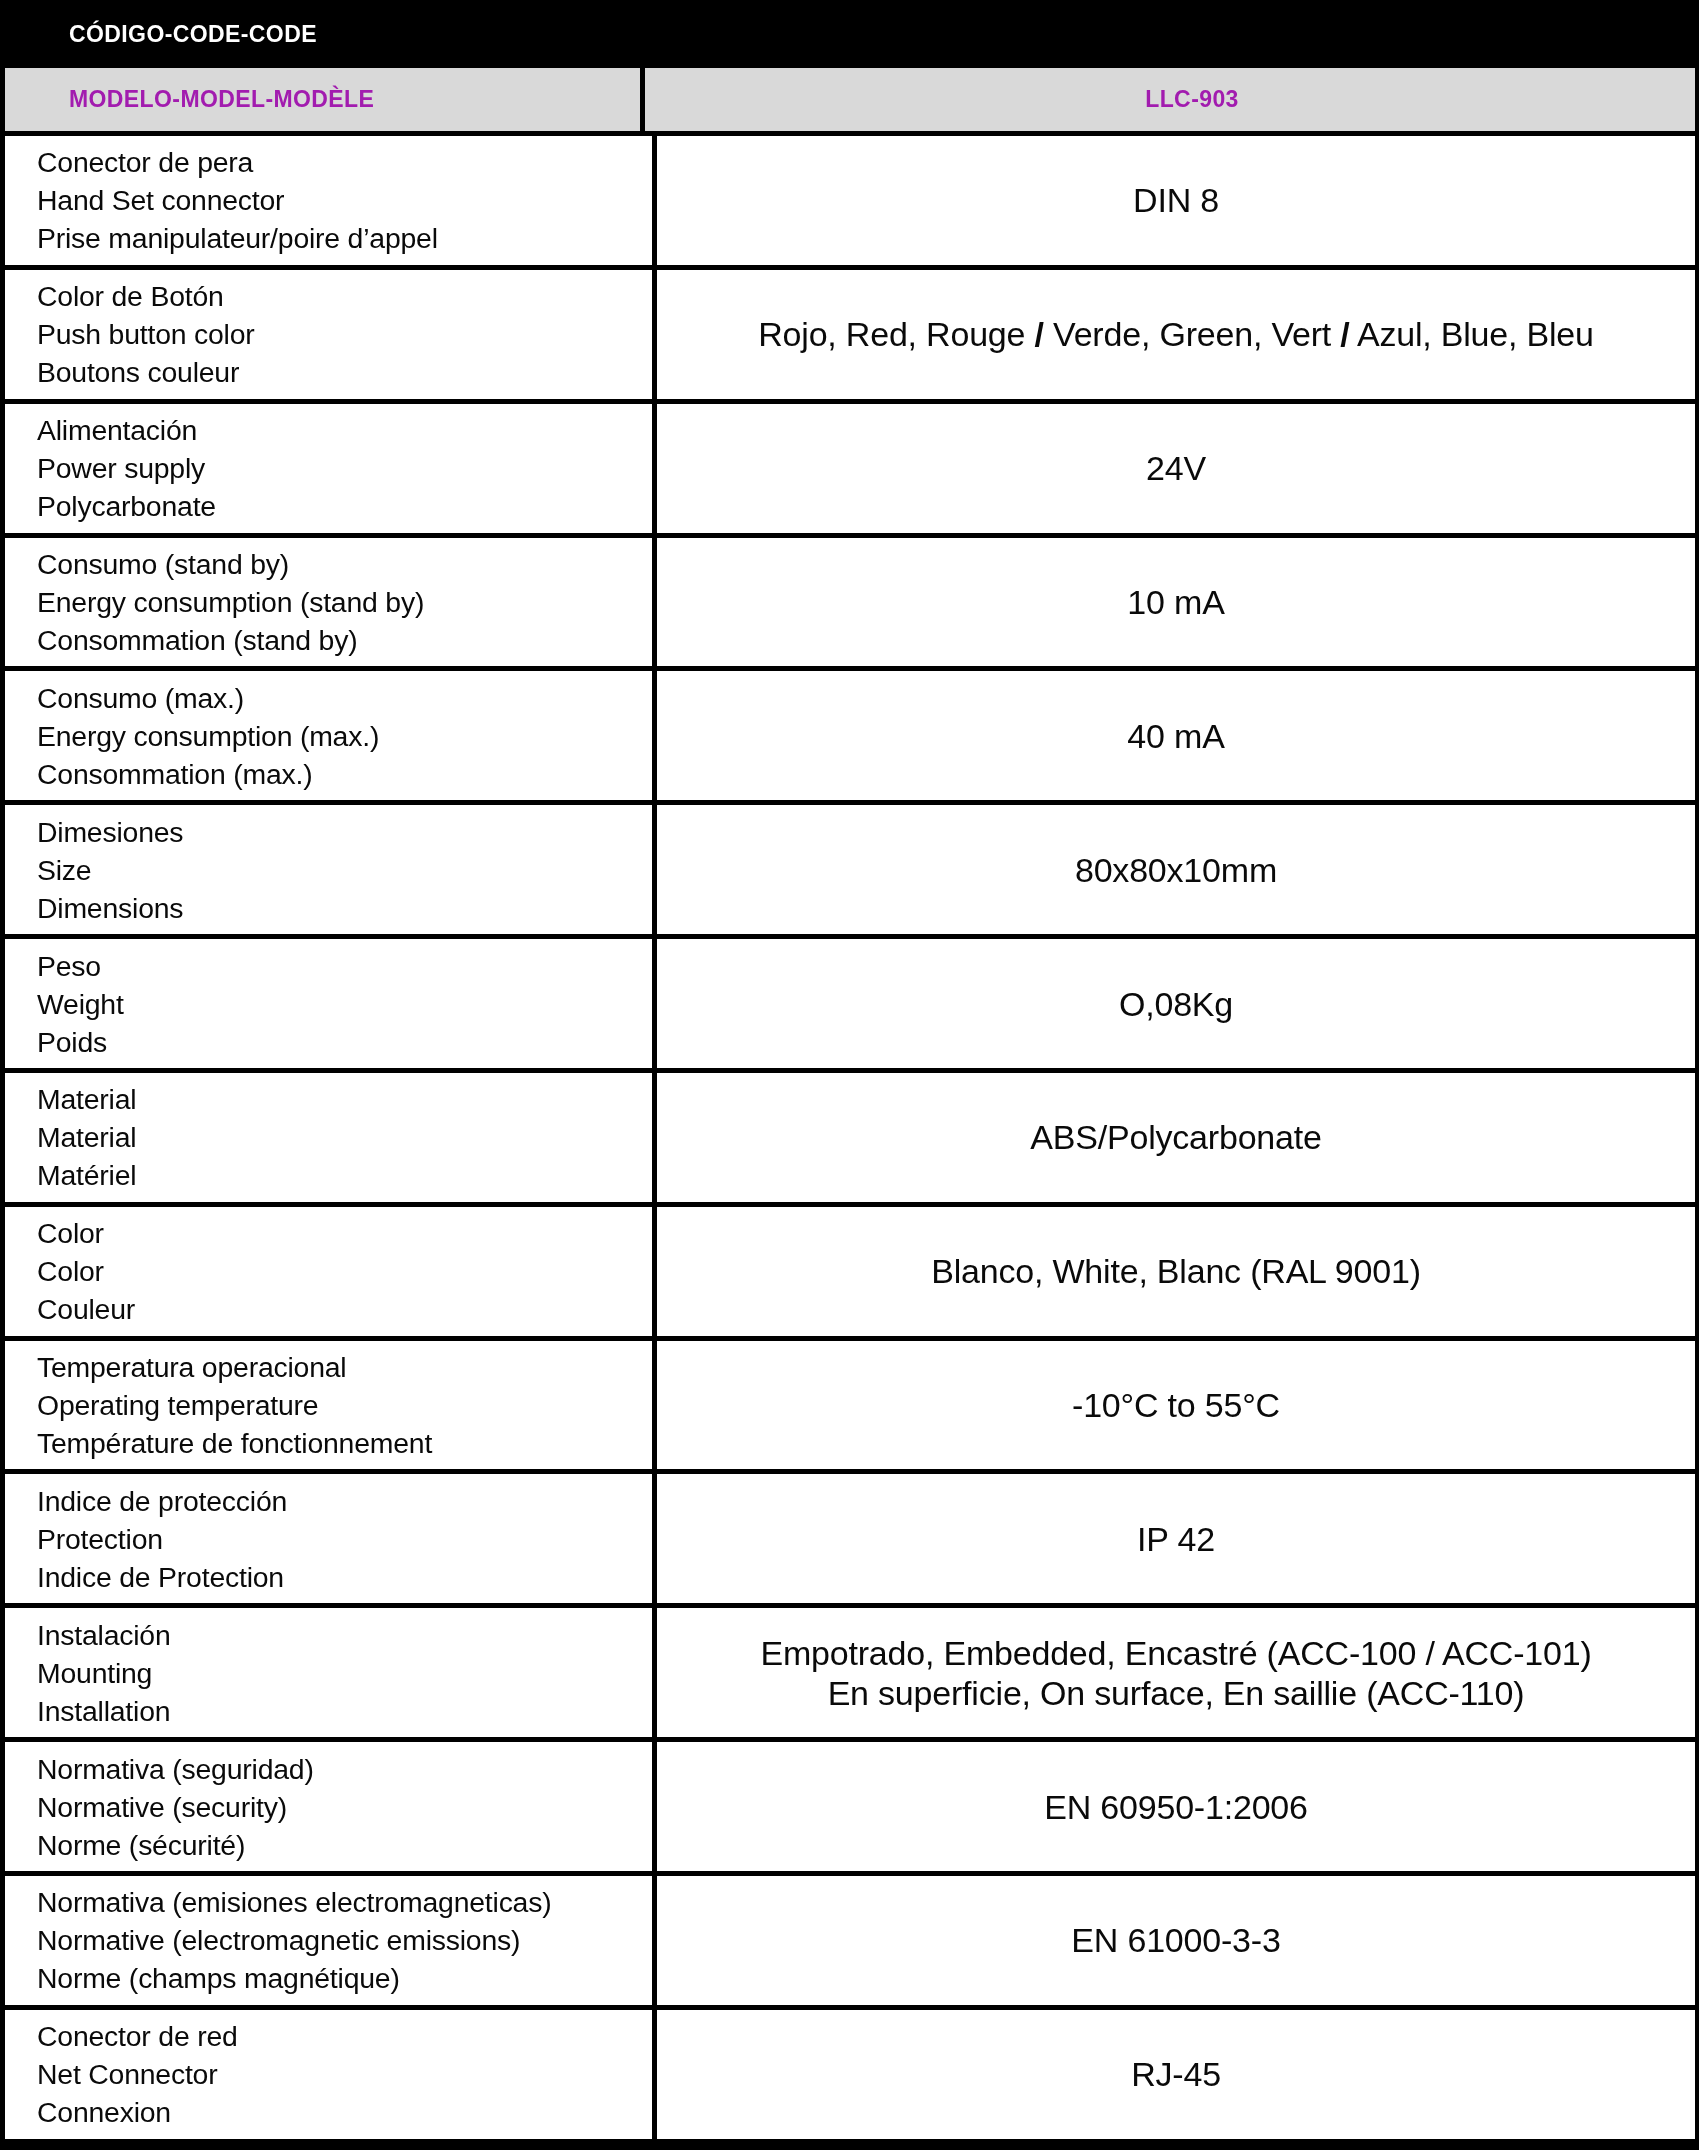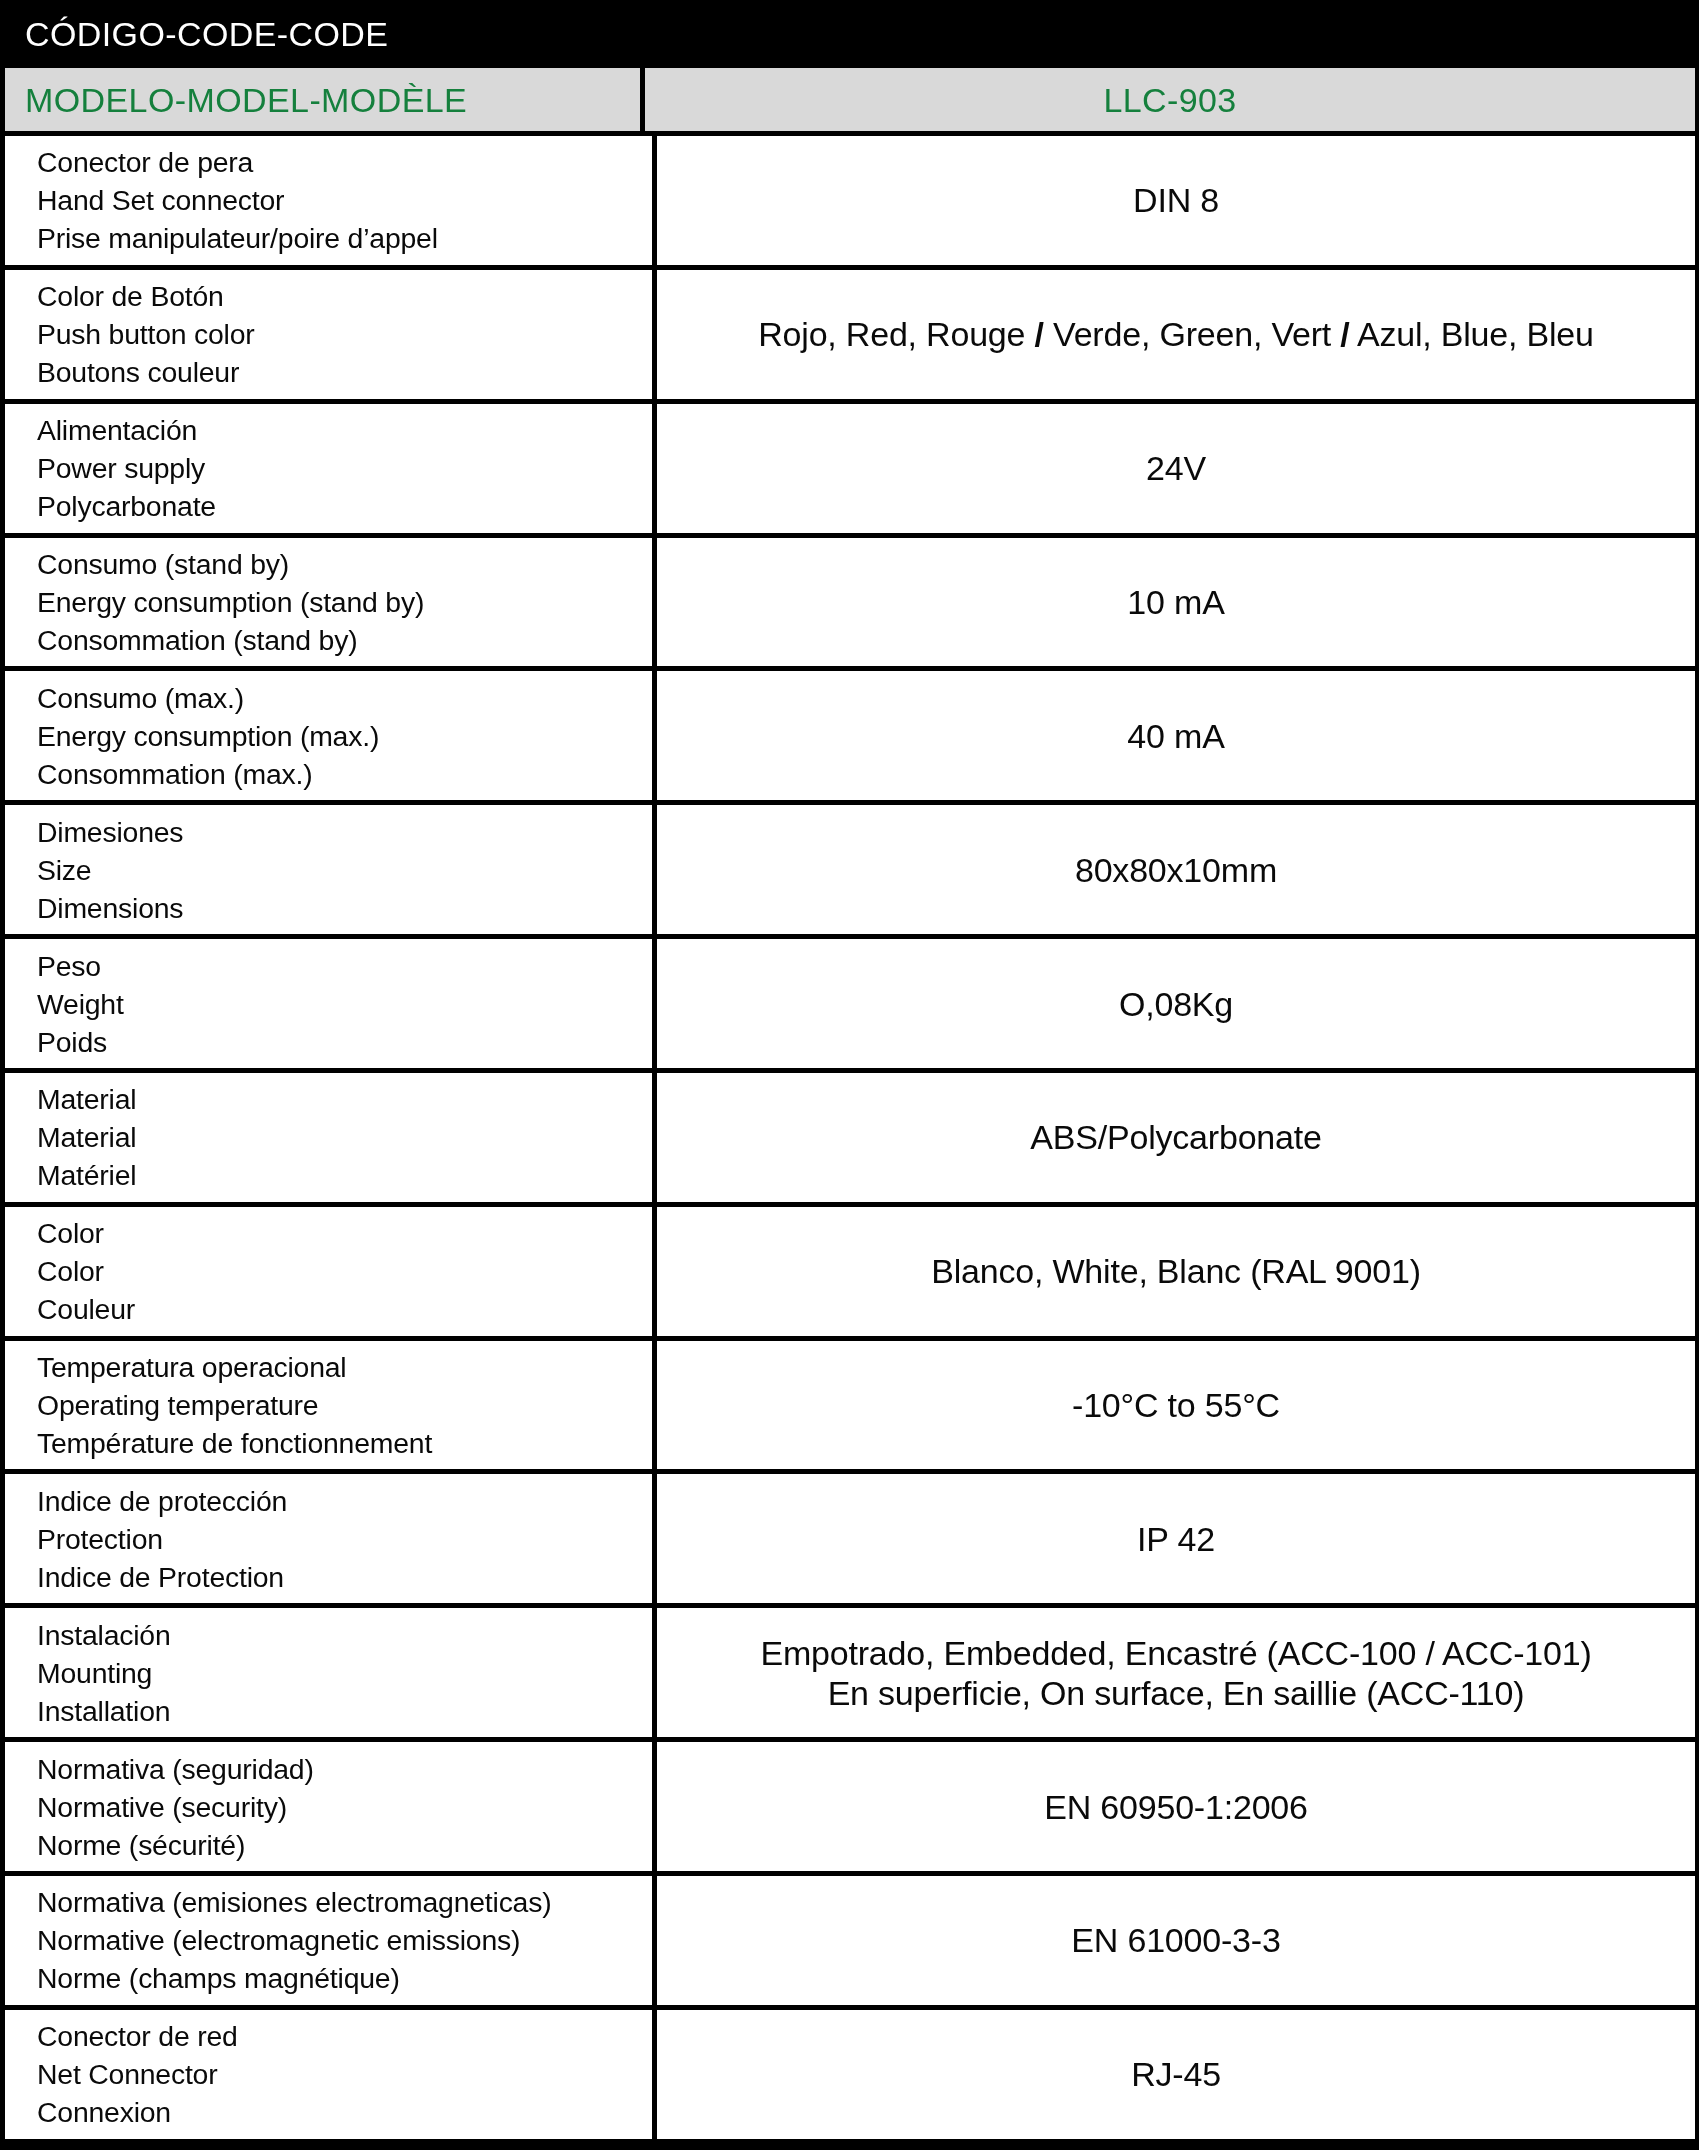--- a/index.html
+++ b/index.html
@@ -25,21 +25,21 @@
     display: grid;
     grid-template-columns: 635px 1fr;
     box-sizing: border-box;
   }
   .row.header1 {
     background: #000000;
     color: #ffffff;
   }
   .row.header2 {
     background: #d9d9d9;
-    color: #15803d;
+    color: #a21caf;
   }
   .row.data {
     border-top: 5.4px solid #000;
     background: #ffffff;
     padding-left: 12px;
   }
   .cell {
     display: flex;
     flex-direction: column;
     justify-content: center;
@@ -58,24 +58,25 @@
     padding: 0 12.3px;
   }
   .header1 .cell.value,
   .header1 .cell.label {
     border-left-color: transparent;
   }
   .header2 .cell.value {
     border-left-color: #000;
   }
   .hdr-text {
-    font-size: 34px;
-    font-weight: 400;
+    font-size: 23px;
+    font-weight: 700;
     letter-spacing: 0.4px;
     line-height: 1;
+    margin-left: 44px;
   }
   .label-line {
     font-size: 28.4px;
     line-height: 38px;
     letter-spacing: -0.2px;
     white-space: nowrap;
   }
   .value-line {
     font-size: 34px;
     line-height: 40px;

